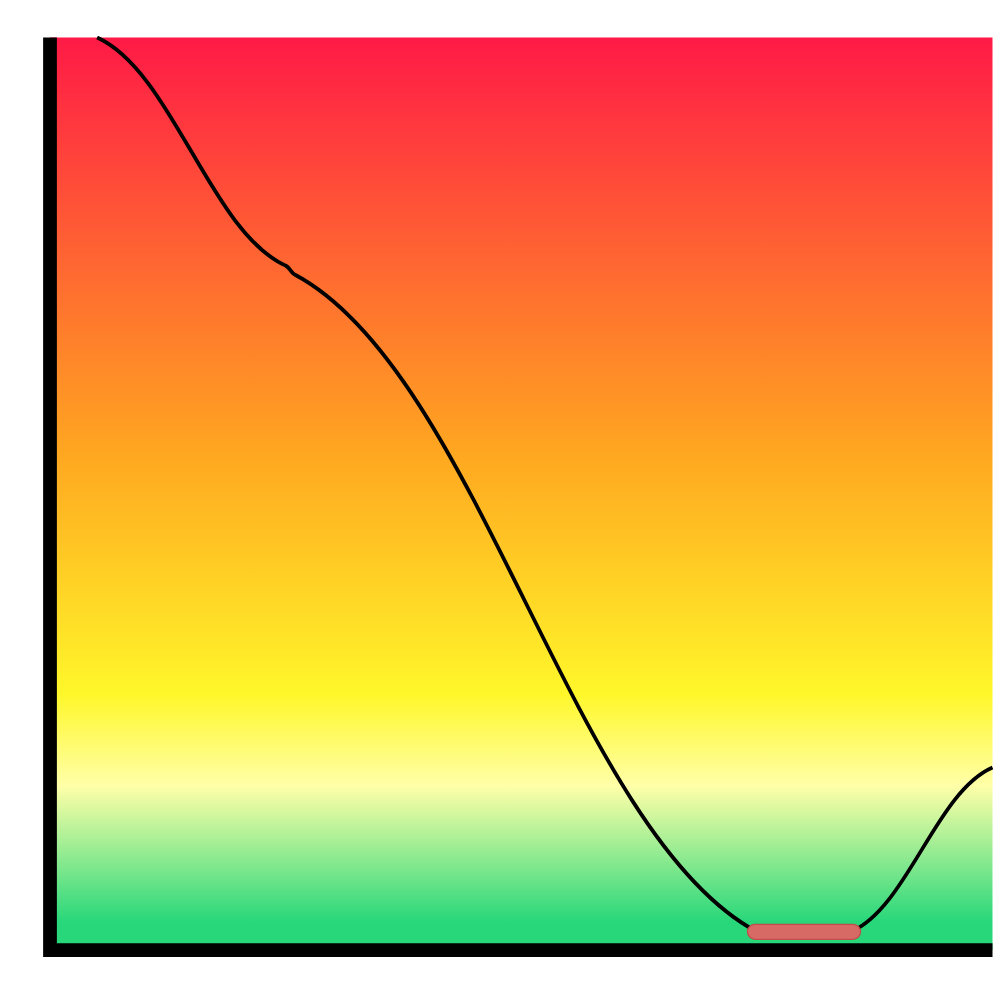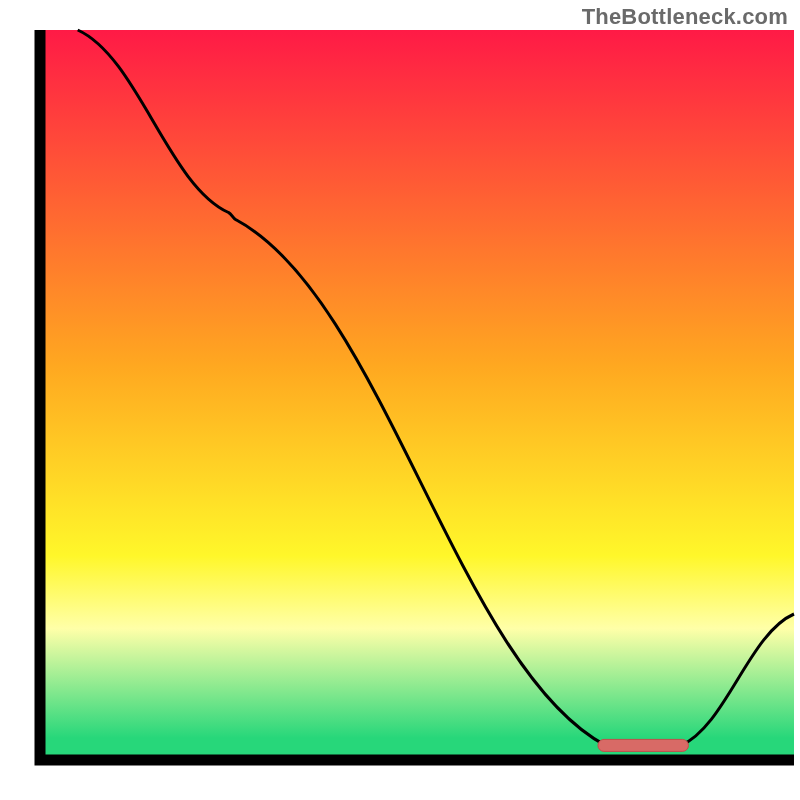--- a/index.html
+++ b/index.html
@@ -26,21 +26,20 @@
   }
   svg {
     display: block;
   }
 </style>
 </head>
 <body>
 
 <div class="wrap">
 
-  <div class="attribution">TheBottleneck.com</div>
 
   <svg id="chart" width="800" height="800" viewBox="0 0 800 800">
     <defs>
       <linearGradient id="bg-grad" x1="0" y1="0" x2="0" y2="1">
           <stop offset="0%" stop-color="#ff1a46"></stop>
           <stop offset="46%" stop-color="#ffa820"></stop>
           <stop offset="72%" stop-color="#fff72a"></stop>
           <stop offset="82%" stop-color="#ffffa8"></stop>
           <stop offset="97%" stop-color="#27d77a"></stop>
           <stop offset="100%" stop-color="#27d77a"></stop>

